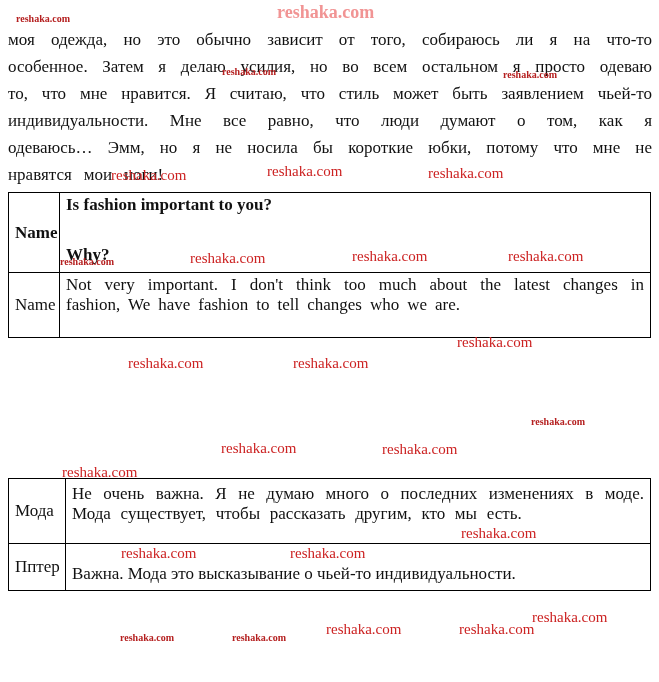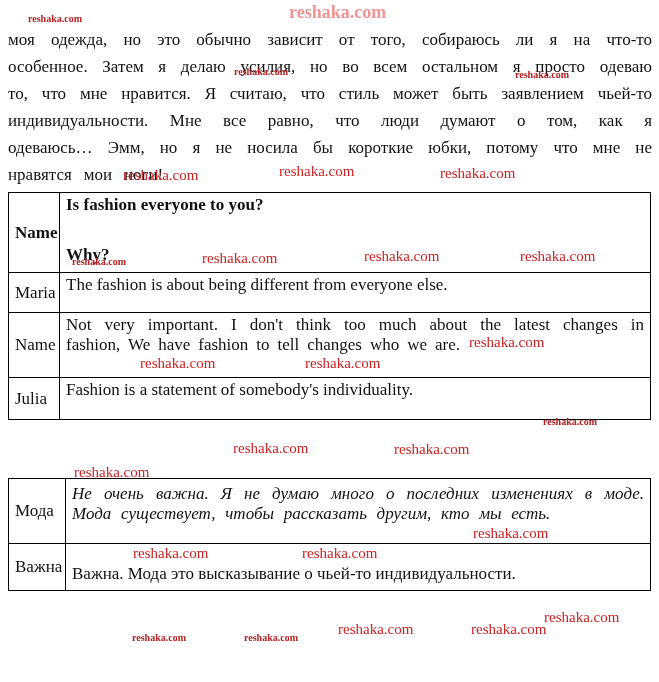--- a/index.html
+++ b/index.html
@@ -39,30 +39,29 @@
     padding: 2px 6px;
     font-size: 17px;
     line-height: 20px;
     vertical-align: top;
     overflow: hidden;
   }
   .tbl td.name-cell { vertical-align: middle; margin-left: 11px; }
   .bold { font-weight: bold; }
   .q-line2 { margin-top: 30px; }
   .justify { text-align: justify; word-spacing: 0.22em; }
-  .justify-ru { text-align: justify; word-spacing: 0.32em; font-style: italic; }
+  .justify-ru { text-align: justify; word-spacing: 0.32em; }
   
   .wm {
     position: absolute;
     z-index: 5;
     pointer-events: none;
     color: #cc2222;
     font-family: "Liberation Serif", serif;
     white-space: nowrap;
-    margin-left: 12px;
   }
   .wm.lg { font-size: 18px; font-weight: bold; color: #f19494; }
   .wm.md { font-size: 15px; }
   .wm.sm { font-size: 10px; font-weight: bold; color: #b52020; }
 </style>
 </head>
 <body>
 
 <div class="page">
 
@@ -97,49 +96,41 @@
 
   <table class="tbl" id="table-en">
     <colgroup>
         <col style="width:51px">
         <col>
       </colgroup>
     <tbody>
         <tr>
       <td class="name-cell bold" style="height:80px">Name</td>
       <td style="height:80px">
-        <div class="bold">Is fashion everyone to you?</div>
+        <div class="bold">Is fashion important to you?</div>
         <div class="bold q-line2">Why?</div>
       </td>
     </tr>
     <tr>
-      <td class="name-cell" style="height:40px">Maria</td>
-      <td style="height:40px">The fashion is about being different from everyone else.</td>
-    </tr>
-    <tr>
       <td class="name-cell" style="height:65px">Name</td>
       <td class="justify" style="height:65px">Not very important. I don't think too much about the latest changes in fashion, We have fashion to tell changes who we are.</td>
-    </tr>
-    <tr>
-      <td class="name-cell" style="height:42px">Julia</td>
-      <td style="height:42px">Fashion is a statement of somebody's individuality.</td>
     </tr>
   </tbody>
     </table>
 
   <table class="tbl" id="table-ru">
     <colgroup>
         <col style="width:57px">
         <col>
       </colgroup>
     <tbody>
     <tr>
       <td class="name-cell" style="height:65px">Мода</td>
       <td class="justify-ru" style="height:65px;padding-top:5px">Не очень важна. Я не думаю много о последних изменениях в моде. Мода существует, чтобы рассказать другим, кто мы есть.</td>
     </tr>
     <tr>
-      <td class="name-cell" style="height:47px">Важна</td>
+      <td class="name-cell" style="height:47px">Пптер</td>
       <td style="height:47px;padding-top:20px">Важна. Мода это высказывание о чьей-то индивидуальности.</td>
     </tr>
   </tbody>
     </table>
 
 </div>
 
 </body></html>

